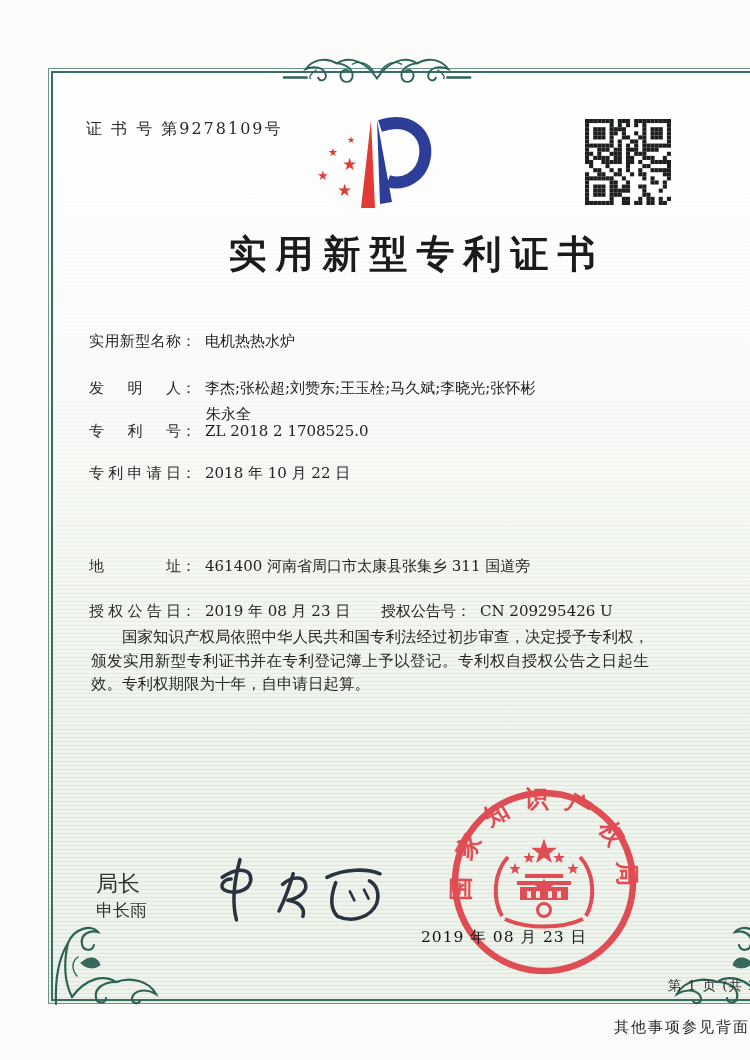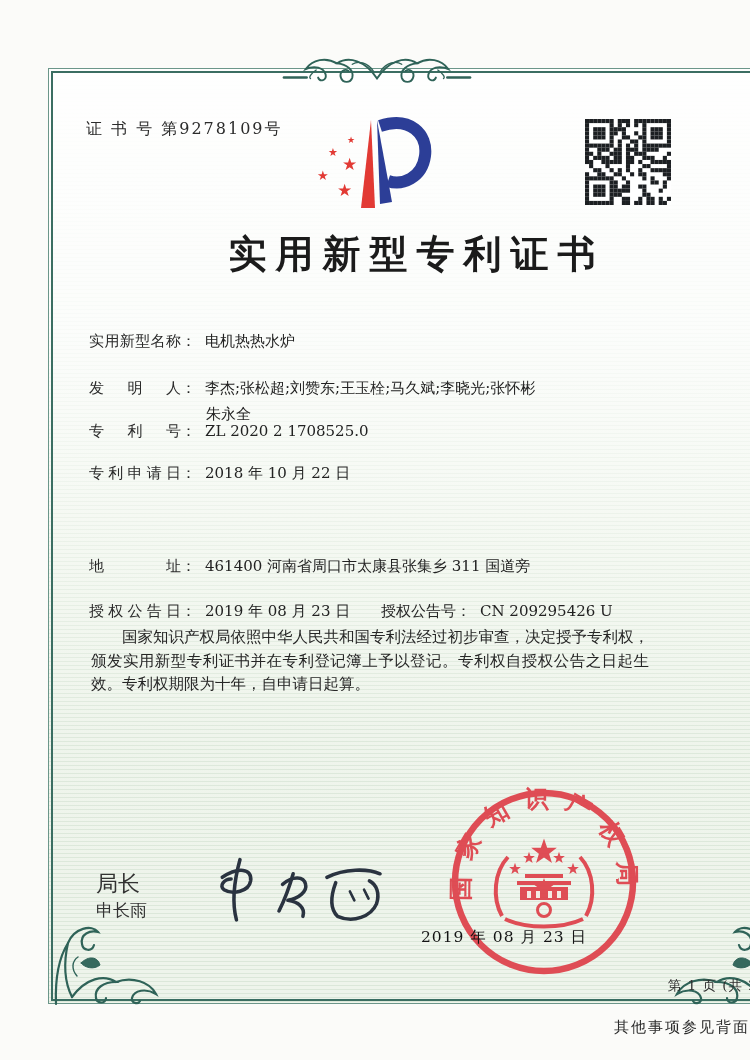--- a/index.html
+++ b/index.html
@@ -370,21 +370,21 @@
     <div class="row" style="top:262px">
       <span class="lbl">实用新型名称</span><span class="colon">：</span><span class="val">电机热热水炉</span>
     </div>
 
     <div class="row" style="top:309px;white-space:normal">
       <span class="lbl">发明人</span><span class="colon">：</span><span class="val">李杰;张松超;刘赞东;王玉栓;马久斌;李晓光;张怀彬</span>
       <div class="val2">朱永全</div>
     </div>
 
     <div class="row" style="top:352px">
-      <span class="lbl">专利号</span><span class="colon">：</span><span class="val">ZL 2020 2 1708525.0</span>
+      <span class="lbl">专利号</span><span class="colon">：</span><span class="val">ZL 2018 2 1708525.0</span>
     </div>
 
     <div class="row" style="top:394px">
       <span class="lbl">专利申请日</span><span class="colon">：</span><span class="val">2018 年 10 月 22 日</span>
     </div>
 
 
     <div class="row" style="top:487px">
       <span class="lbl">地址</span><span class="colon">：</span><span class="val">461400 河南省周口市太康县张集乡 311 国道旁</span>
     </div>

